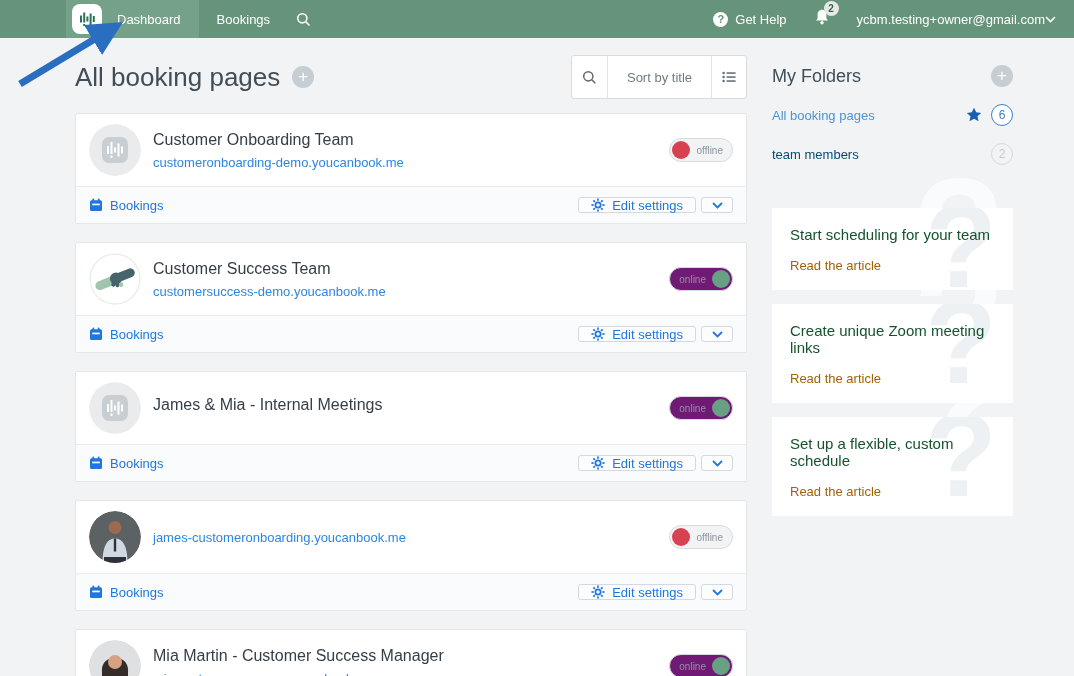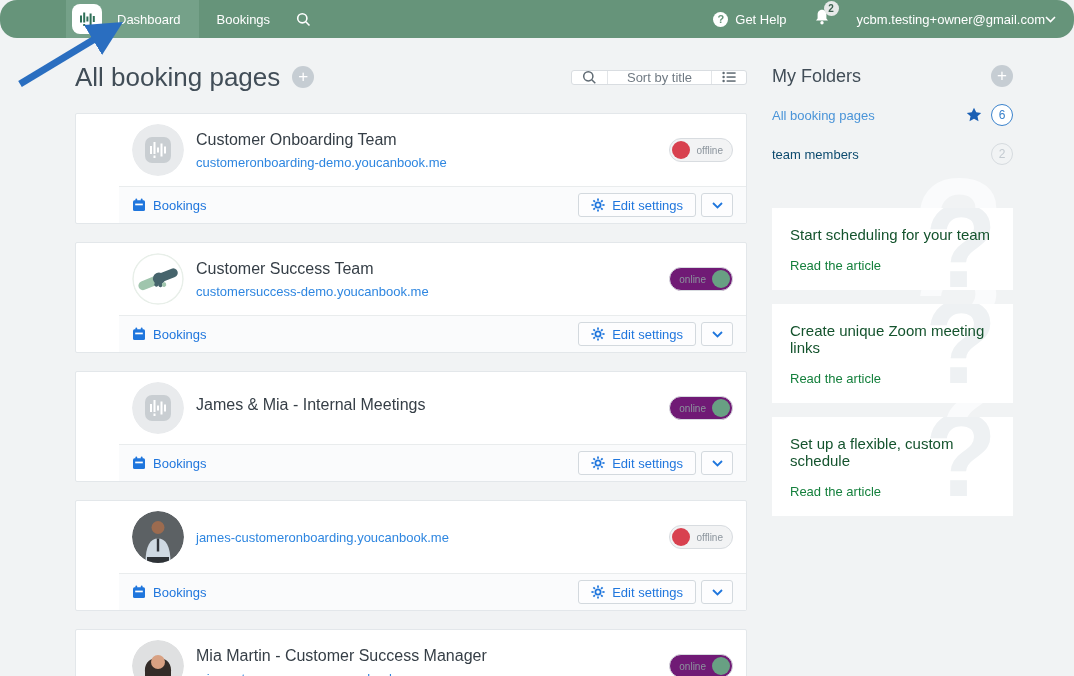--- a/index.html
+++ b/index.html
@@ -7,21 +7,21 @@
   body {
     background:#f1f3f4;
     font-family:"Liberation Sans", sans-serif;
     position:relative;
   }
 
   
   .navbar {
     height:38px; background:#66947a; color:#fff;
     display:flex; align-items:center; padding-right:18px;
-    position:relative; z-index:5;border-radius:17px;
+    position:relative; z-index:5;
   }
   .nav-active-group {
     margin-left:66px; height:38px; background:#75a189;
     display:flex; align-items:center; padding:0 18px 0 6px; gap:15px;
   }
   .logo-tile {
     width:30px; height:30px; background:#fff; border-radius:8px;
     display:flex; align-items:center; justify-content:center;
   }
   .nav-item { font-size:13px; color:#fff; cursor:pointer; }
@@ -50,29 +50,29 @@
   .col-right { width:241px; flex:none; }
 
   .heading-row { display:flex; align-items:center; margin:24px 0 21px; height:30px; }
   .page-title { font-size:26px; font-weight:400; color:#414d57; }
   .add-btn {
     width:22px; height:22px; border-radius:50%; background:#c6cdd3; color:#fff;
     font-size:17px; line-height:20px; text-align:center; margin-left:12px; cursor:pointer;
     border:none; flex:none;
   }
   .controls {
-    margin-left:auto; display:flex; align-items:stretch; height:15px;
+    margin-left:auto; display:flex; align-items:stretch; height:44px;
     background:#fff; border:1px solid #d9dde1; border-radius:3px;
   }
   .ctrl-seg { display:flex; align-items:center; padding:0 10px; cursor:pointer; }
   .ctrl-seg + .ctrl-seg { border-left:1px solid #e2e5e8; }
   .ctrl-sort { font-size:13px; color:#707a83; padding:0 19px; }
 
   
-  .bcard { background:#fff; border:1px solid #e3e7ea; border-radius:2px; margin-bottom:18px;padding-left:43px; }
+  .bcard { background:#fff; border:1px solid #e3e7ea; border-radius:2px; margin-bottom:18px; }
   .bcard-head { display:flex; align-items:center; padding:10px 13px; }
   .avatar { width:52px; height:52px; border-radius:50%; overflow:hidden; flex:none; }
   .binfo { margin-left:12px; min-width:0; }
   .btitle { font-size:16px; font-weight:500; color:#353e46; margin-bottom:6px; }
   .burl { font-size:13px; color:#2e86e0; cursor:pointer; }
   .toggle {
     margin-left:auto; display:flex; align-items:center; gap:6px;
     height:24px; border-radius:13px; border:1px solid #d8dce0;
     font-size:10px; color:#8c959d; cursor:pointer; flex:none;
   }
@@ -87,21 +87,21 @@
   .bcard-foot {
     display:flex; align-items:center; justify-content:space-between;
     background:#fafbfc; border-top:1px solid #e9eced; height:37px; padding:0 13px;
   }
   .bookings-link {
     display:flex; align-items:center; gap:7px; color:#1f76dd;
     font-size:13px; font-weight:500; cursor:pointer;
   }
   .foot-actions { display:flex; gap:5px; }
   .btn {
-    display:flex; align-items:center; gap:7px; height:24px; padding:0 12px;
+    display:flex; align-items:center; gap:7px; height:16px; padding:0 12px;
     background:#fdfdfe; border:1px solid #d3d9de; border-radius:3px;
     color:#1f76dd; font-size:13px; font-weight:500; cursor:pointer;
   }
   .btn.icon-only { width:32px; justify-content:center; padding:0; }
 
   
   .folders-head { display:flex; align-items:center; margin-top:27px; }
   .folders-title { font-size:18px; font-weight:400; color:#414d57; }
   .folders-head .add-btn { margin-left:auto; }
   .folder-row { display:flex; align-items:center; margin-top:17px; font-size:13px; height:22px; }
@@ -123,21 +123,21 @@
   }
   .acard {
     position:relative; z-index:1; background:#fff; margin-bottom:14px;
     padding:18px 18px 16px; overflow:hidden;
   }
   .acard::after {
     content:"?"; position:absolute; right:16px; top:-30px; font-size:118px;
     font-weight:bold; color:#eef1f3; z-index:0;
   }
   .acard-title { position:relative; z-index:1; font-size:15px; color:#14532d; margin-bottom:13px; }
-  .acard-link { position:relative; z-index:1; font-size:13px; font-weight:500; color:#15803d; cursor:pointer; display:inline-block; }
+  .acard-link { position:relative; z-index:1; font-size:13px; font-weight:500; color:#a16207; cursor:pointer; display:inline-block; }
 </style>
 </head>
 <body>
 
 <div class="navbar">
   <div class="nav-active-group">
     <div class="logo-tile">
       <svg width="20" height="20" viewBox="0 0 20 20">
         <g fill="#2f7058">
           <rect x="3" y="6.5" width="2" height="7"></rect>

